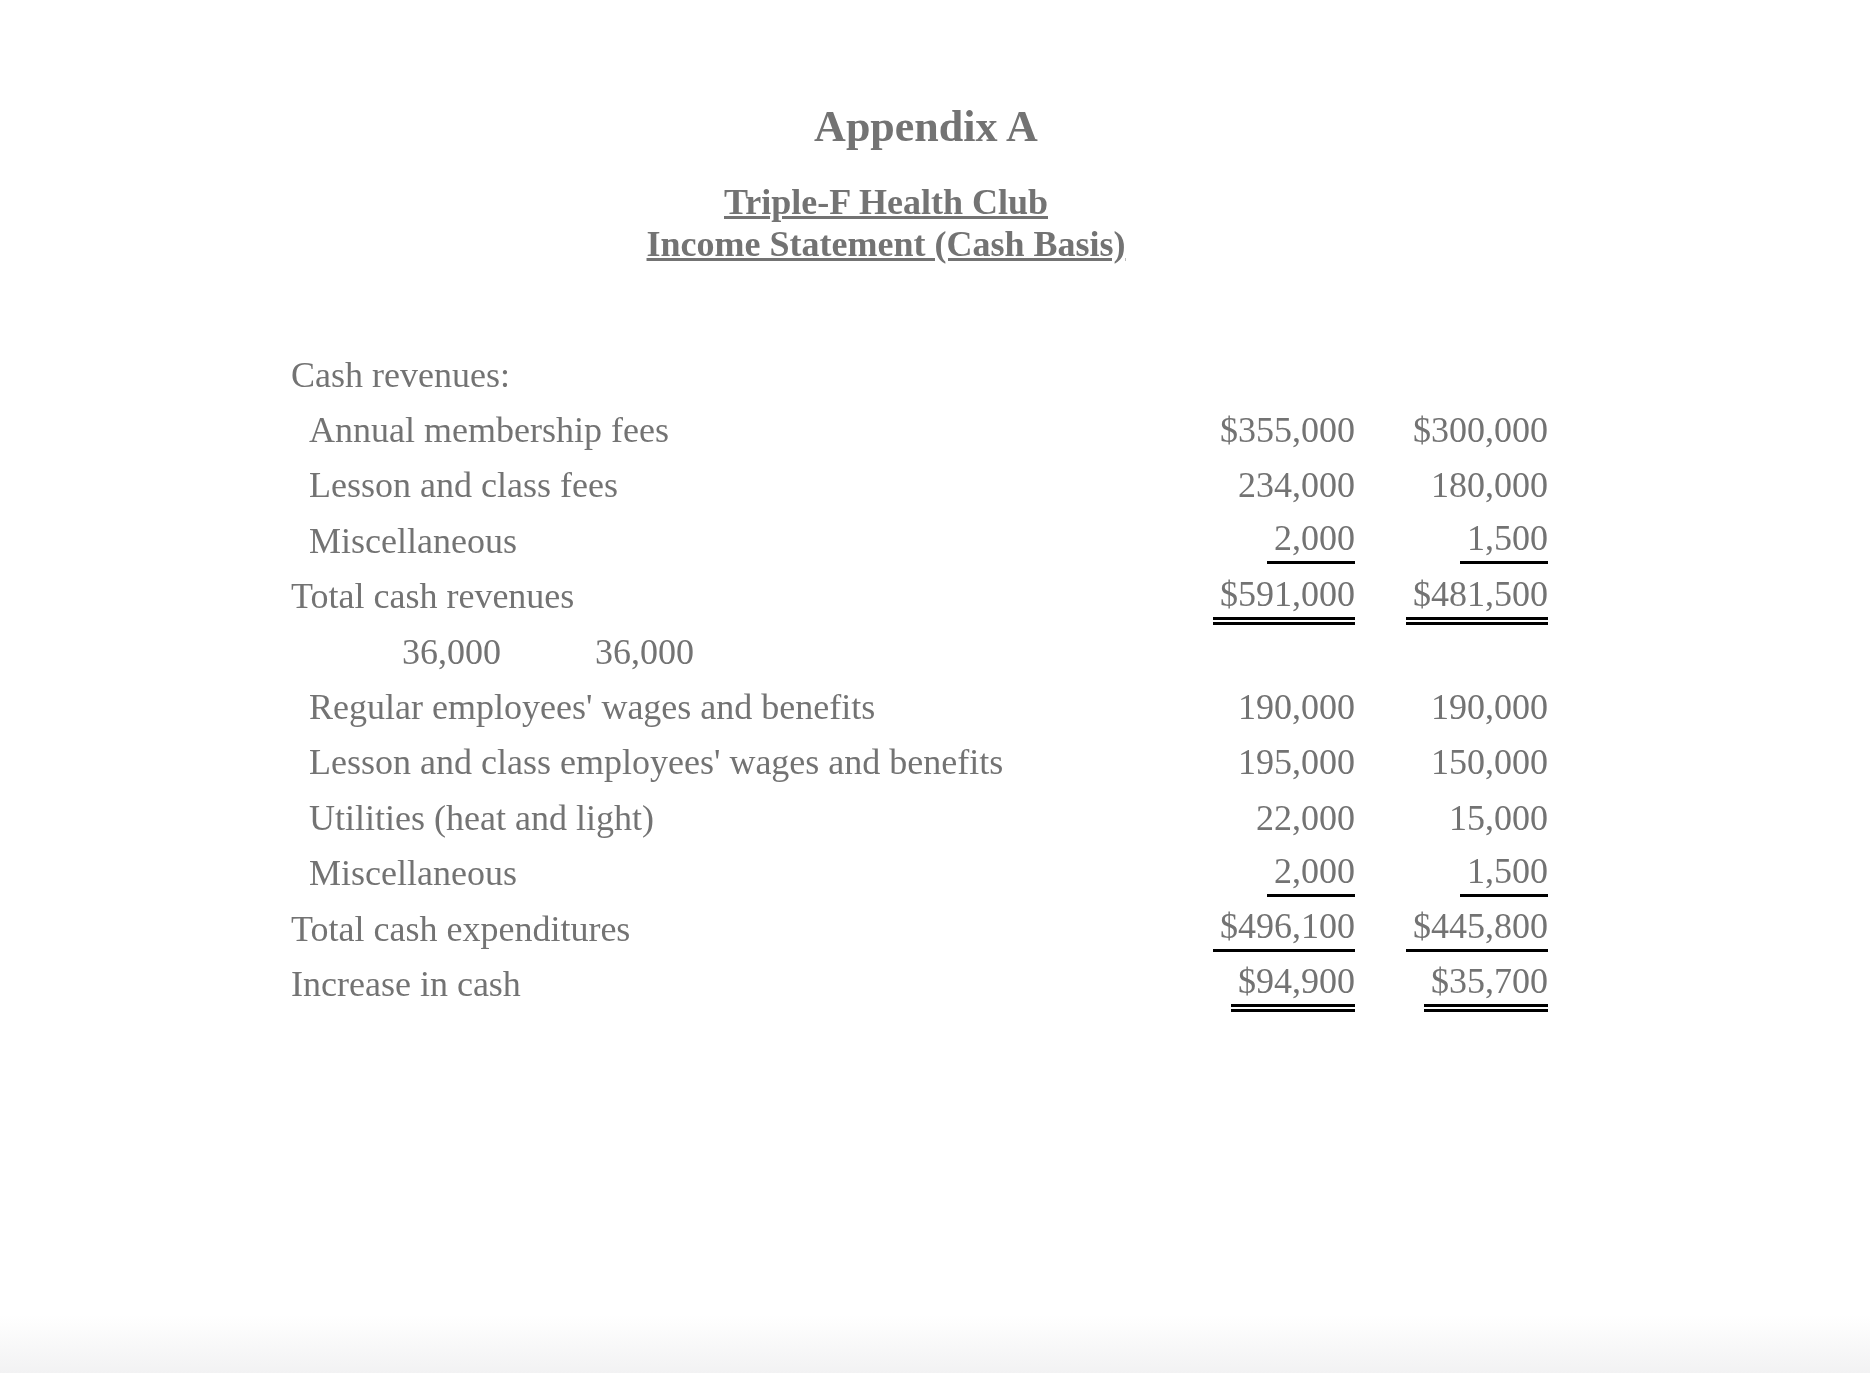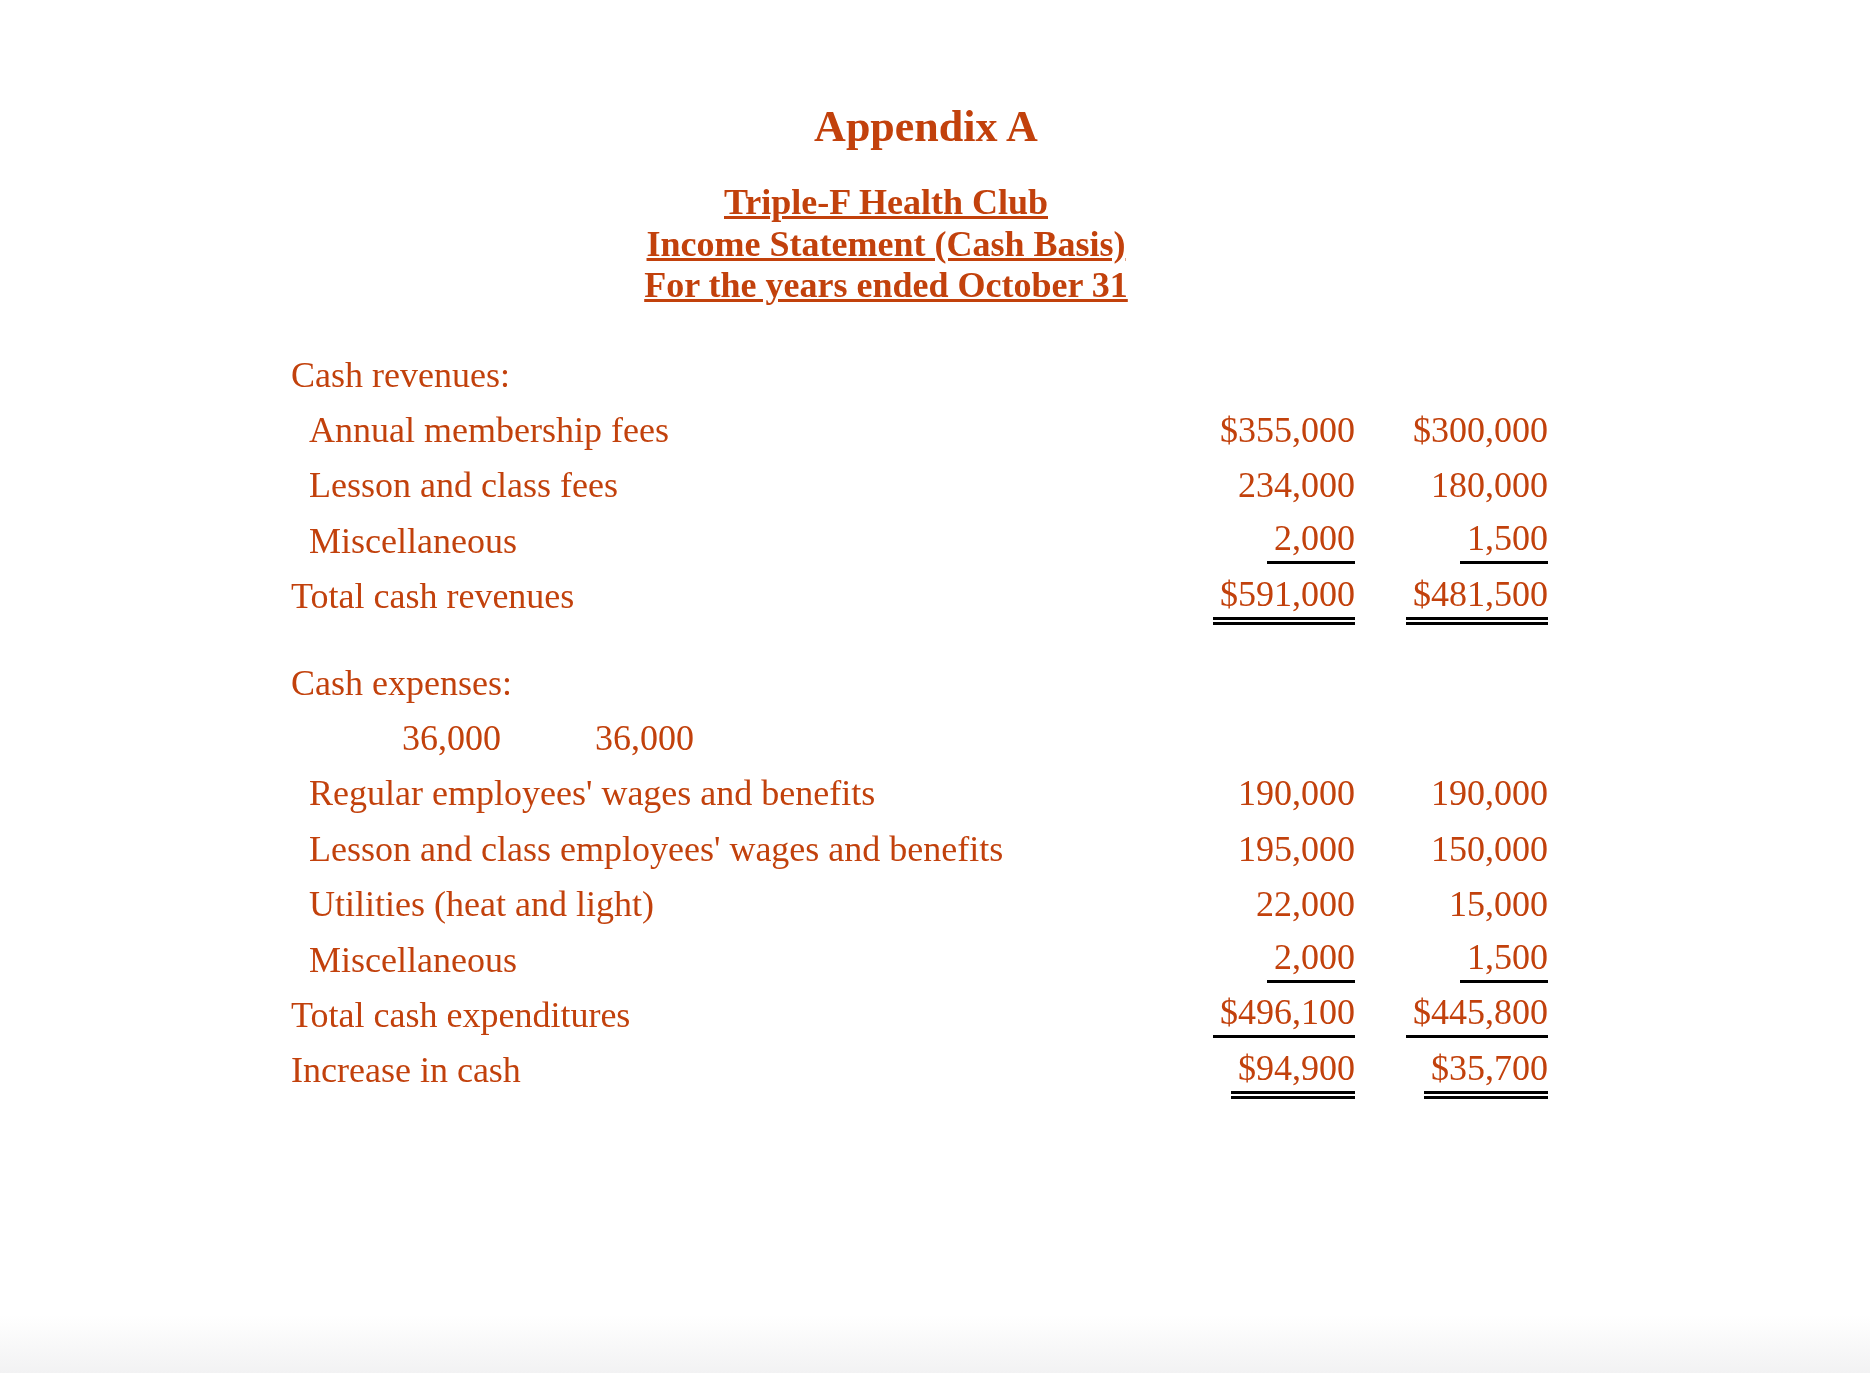--- a/index.html
+++ b/index.html
@@ -1,20 +1,20 @@
 <!DOCTYPE html>
 <html><head>
 <meta charset="utf-8">
 <style>
   * { margin:0; padding:0; box-sizing:border-box; }
   html,body { width:1870px; height:1373px; }
   body { background:#ffffff; overflow:hidden; }
   .page {
     position:relative; width:1870px; height:1373px; background:#ffffff;
-    font-family:"Liberation Serif","DejaVu Serif",serif; color:#c2410c;
+    font-family:"Liberation Serif","DejaVu Serif",serif; color:#737373;
   }
   .title {
     position:absolute; top:100px; left:0; width:1852px;
     text-align:center; font-weight:bold; font-size:44px; line-height:54px;
   }
   .subtitle {
     position:absolute; top:182px; left:0; width:1772px;
     text-align:center; font-weight:bold; font-size:36px; line-height:41.5px;text-decoration:underline;
   }
   .statement {
@@ -44,21 +44,20 @@
 </head>
 <body>
 
 <div class="page">
 
   <div class="title">Appendix A</div>
 
   <div class="subtitle">
     <div>Triple-F Health Club</div>
     <div>Income Statement (Cash Basis)</div>
-    <div>For the years ended October 31</div>
   </div>
 
   <div class="statement">
 
 
     <div class="row">
       <div class="lbl">Cash revenues:</div>
       <div class="v"></div>
       <div class="v c3"></div>
     </div>
@@ -80,25 +79,20 @@
       <div class="v"><span class="val u1">2,000</span></div>
       <div class="v c3"><span class="val u1">1,500</span></div>
     </div>
 
     <div class="row">
       <div class="lbl">Total cash revenues</div>
       <div class="v"><span class="val u2">$591,000</span></div>
       <div class="v c3"><span class="val u2">$481,500</span></div>
     </div>
 
-    <div class="row gap">
-      <div class="lbl">Cash expenses:</div>
-      <div class="v"></div>
-      <div class="v c3"></div>
-    </div>
 
     <div class="row">
       <div class="v"><span class="val">36,000</span></div>
       <div class="v c3"><span class="val">36,000</span></div>
     </div>
 
     <div class="row">
       <div class="lbl ind">Regular employees' wages and benefits</div>
       <div class="v"><span class="val">190,000</span></div>
       <div class="v c3"><span class="val">190,000</span></div>

